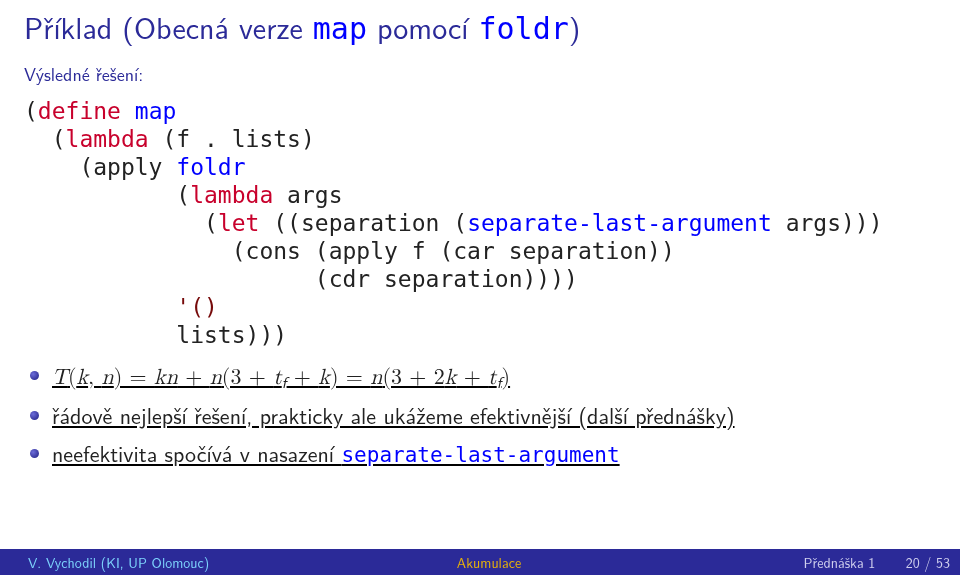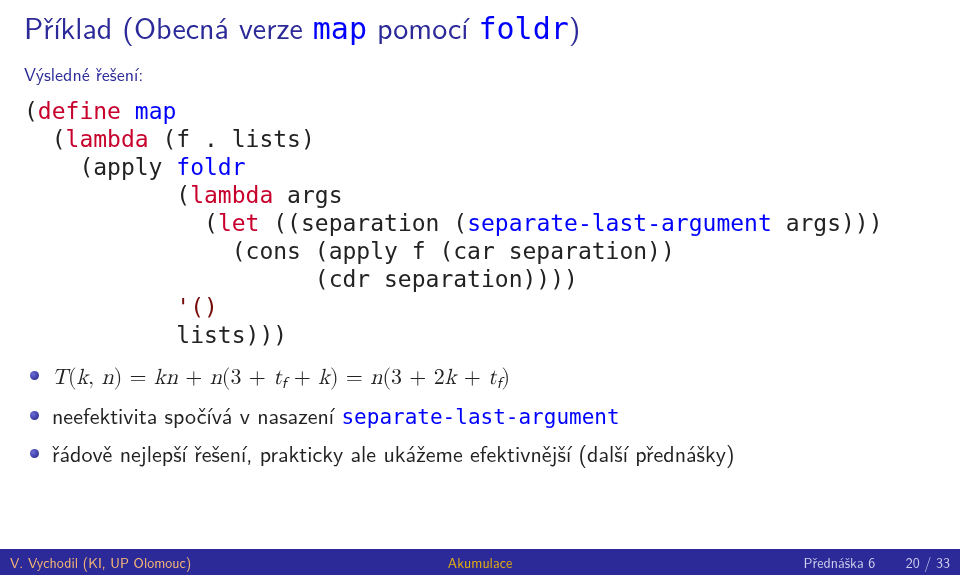--- a/index.html
+++ b/index.html
@@ -41,20 +41,21 @@
     color: #222;
     margin-bottom: 12px;
   }
   .c-blue { color: #0000ff; }
   .c-red  { color: #c8012c; }
   .c-dred { color: #760a0a; }
   .bullets {
     list-style: none;
     padding: 0;
     margin: 6px 0 0 0;
+    text-decoration: underline;
   }
   .bullets li {
     position: relative;
     padding-left: 28px;
     font-size: 22px;
     color: #222;
     margin-bottom: 8px;
     line-height: 1.35;
   }
   .bullets li:before {
@@ -76,21 +77,21 @@
     bottom: 0;
     left: 0;
     right: 0;
     height: 26px;
     background: #2b2a98;
     display: flex;
     align-items: center;
     color: #e6e6f8;
     font-size: 14px;
   }
-  .footer .left { flex: 1; padding-left: 10px; text-align: left; color: #fdba74; }
+  .footer .left { flex: 1; padding-left: 28px; text-align: left; color: #7dd3fc; }
   .footer .mid  { flex: 1; text-align: center; color: #eab308; }
   .footer .right{ flex: 1; padding-right: 10px; text-align: right; color: #cfcfee; }
 </style>
 </head>
 <body>
 
 <div class="slide">
   <div class="content">
 
     <h1 class="heading">
@@ -106,30 +107,30 @@
 <span><span>             (</span><span class="c-red">let</span><span> ((separation (</span><span class="c-blue">separate-last-argument</span><span> args)))</span></span>
 <span>               (cons (apply f (car separation))</span>
 <span>                     (cdr separation))))</span>
 <span><span>           </span><span class="c-dred">'()</span></span>
 <span>           lists)))</span></div>
 
     <ul class="bullets">
       <li>
         <span class="math">T</span><span class="mathn">(</span><span class="math">k</span><span class="mathn">, </span><span class="math">n</span><span class="mathn">) = </span><span class="math">kn</span><span class="mathn"> + </span><span class="math">n</span><span class="mathn">(3 + </span><span class="math">t</span><span class="sub">f</span><span class="mathn"> + </span><span class="math">k</span><span class="mathn">) = </span><span class="math">n</span><span class="mathn">(3 + 2</span><span class="math">k</span><span class="mathn"> + </span><span class="math">t</span><span class="sub">f</span><span class="mathn">)</span>
       </li>
+      <li>řádově nejlepší řešení, prakticky ale ukážeme efektivnější (další přednášky)</li>
       <li>
         <span>neefektivita spočívá v nasazení </span><span class="tt">separate-last-argument</span>
       </li>
-      <li>řádově nejlepší řešení, prakticky ale ukážeme efektivnější (další přednášky)</li>
     </ul>
 
   </div>
 
   <div class="footer">
     <div class="left">V. Vychodil (KI, UP Olomouc)</div>
     <div class="mid">Akumulace</div>
     <div class="right">
-      <span>Přednáška 6</span>
+      <span>Přednáška 1</span>
       &nbsp;&nbsp;&nbsp;
-      <span>20 / 33</span>
+      <span>20 / 53</span>
     </div>
   </div>
 </div>
 
 </body></html>

